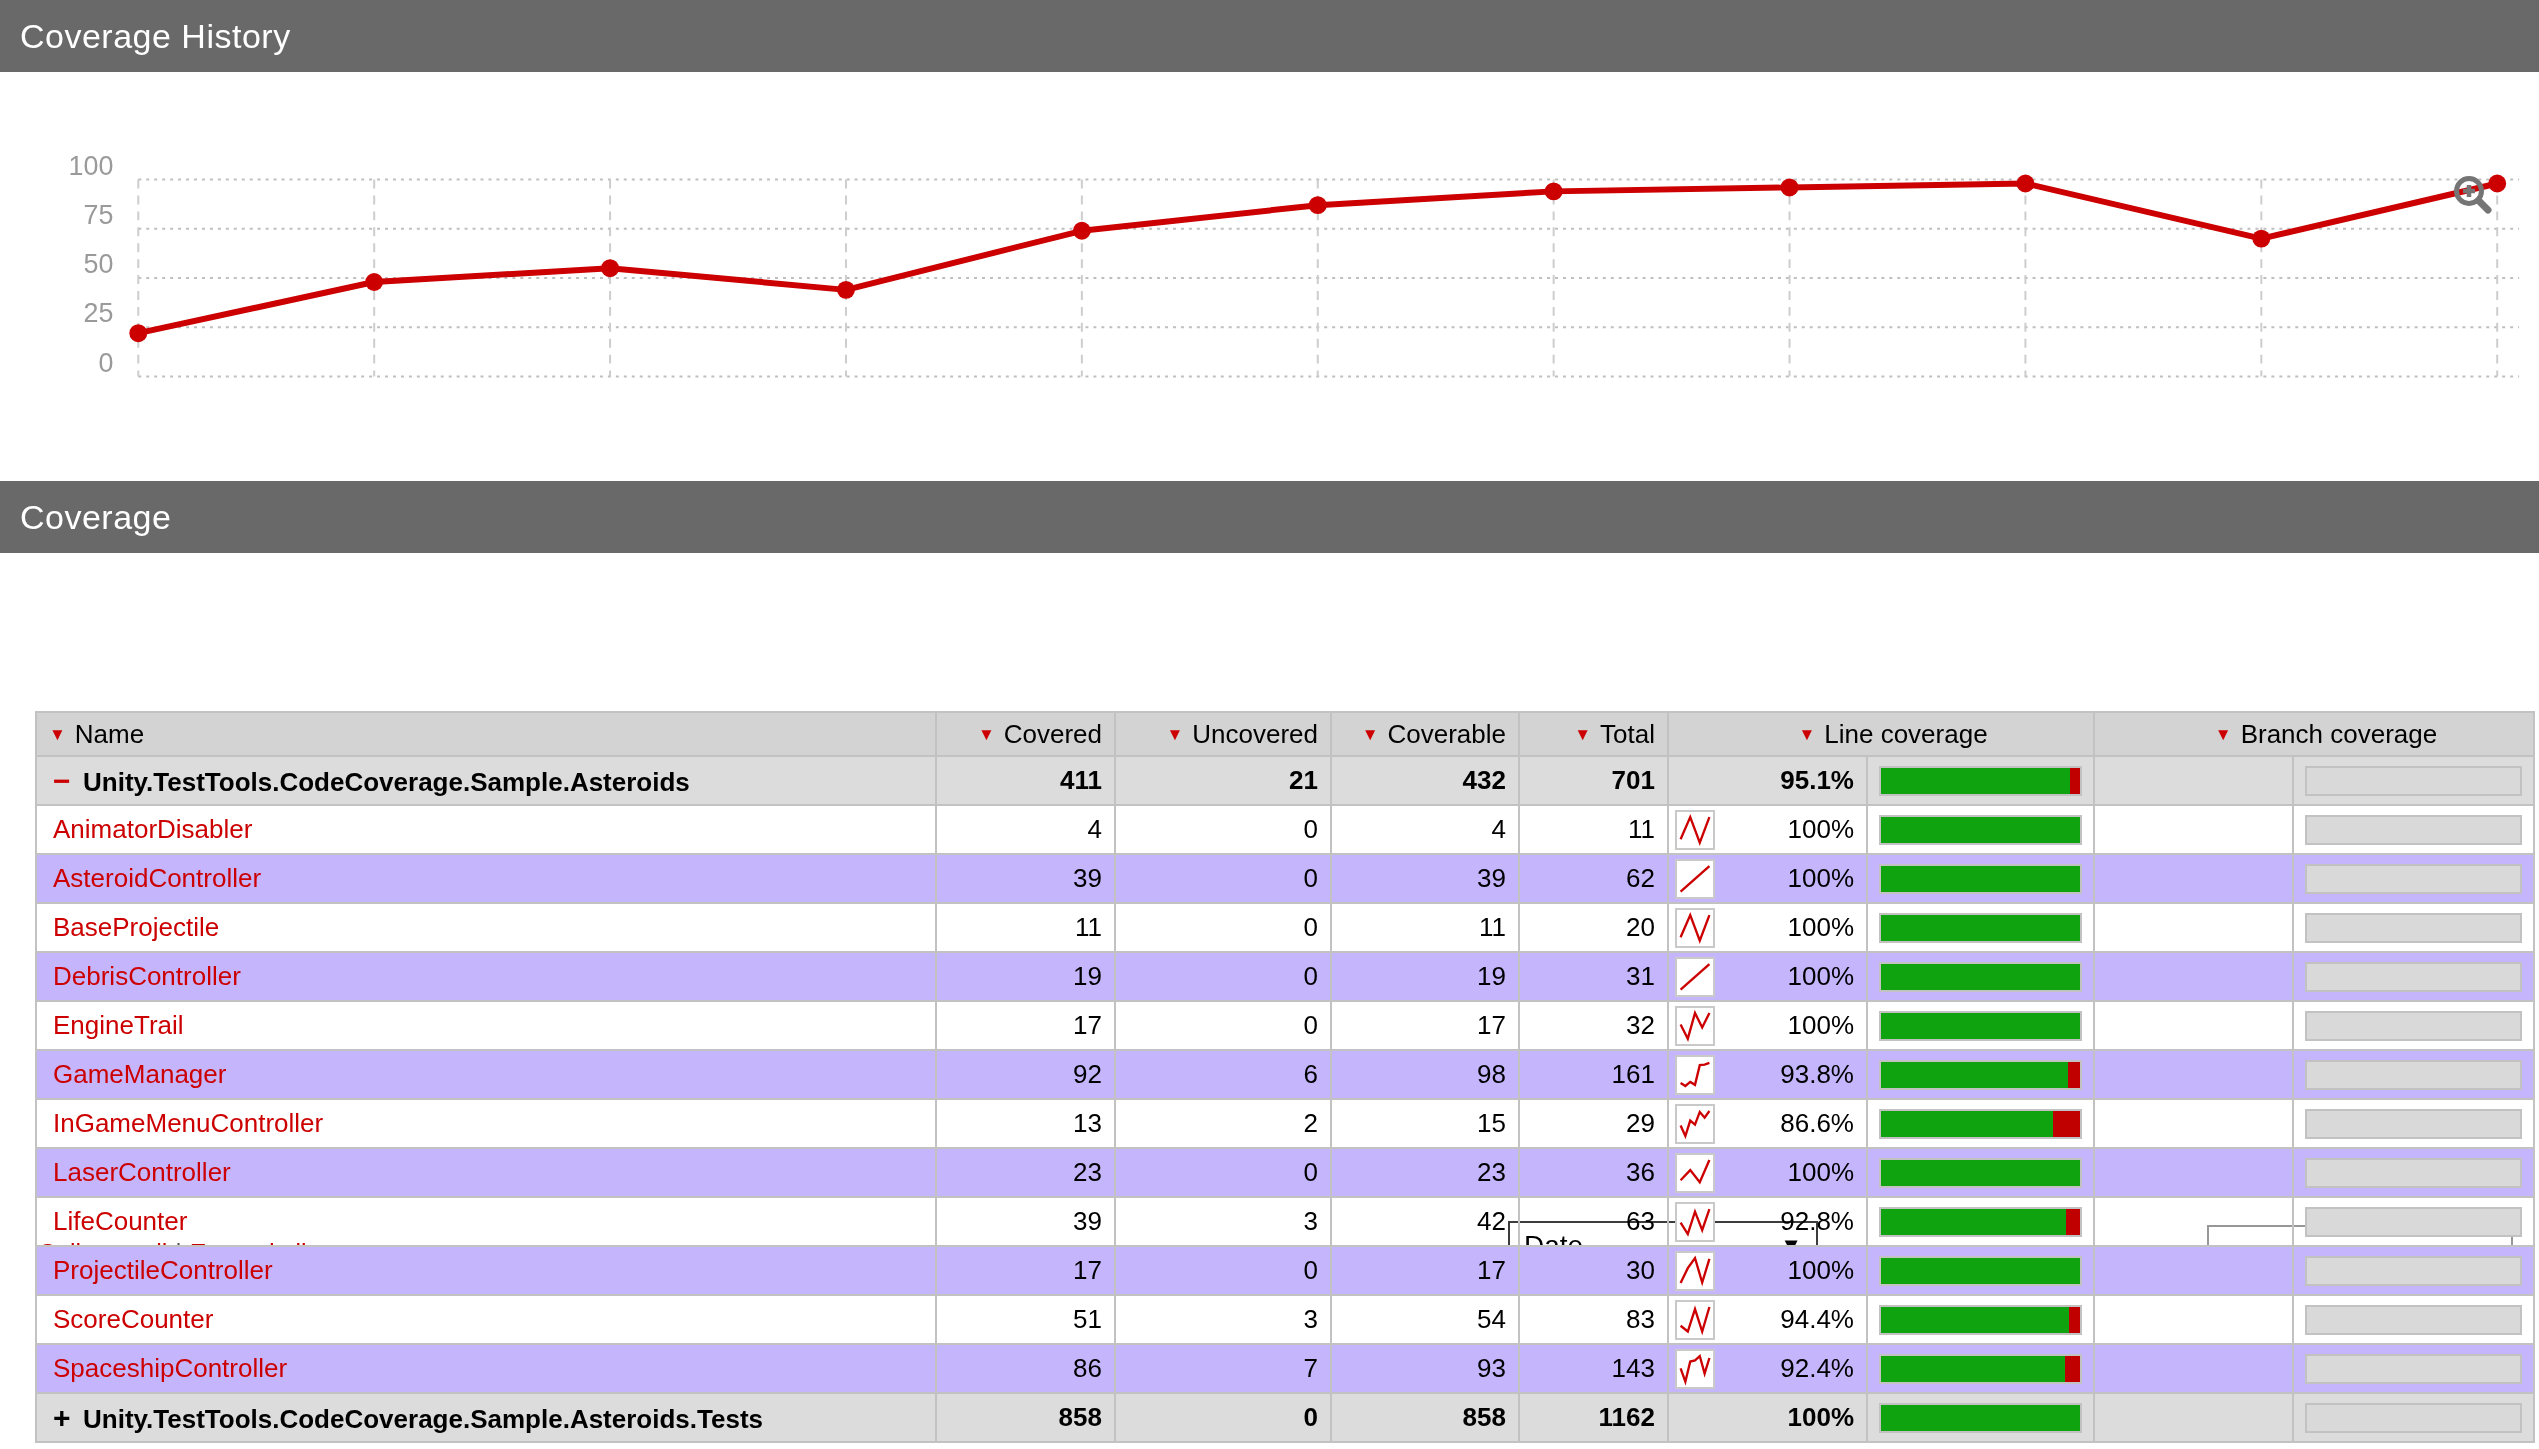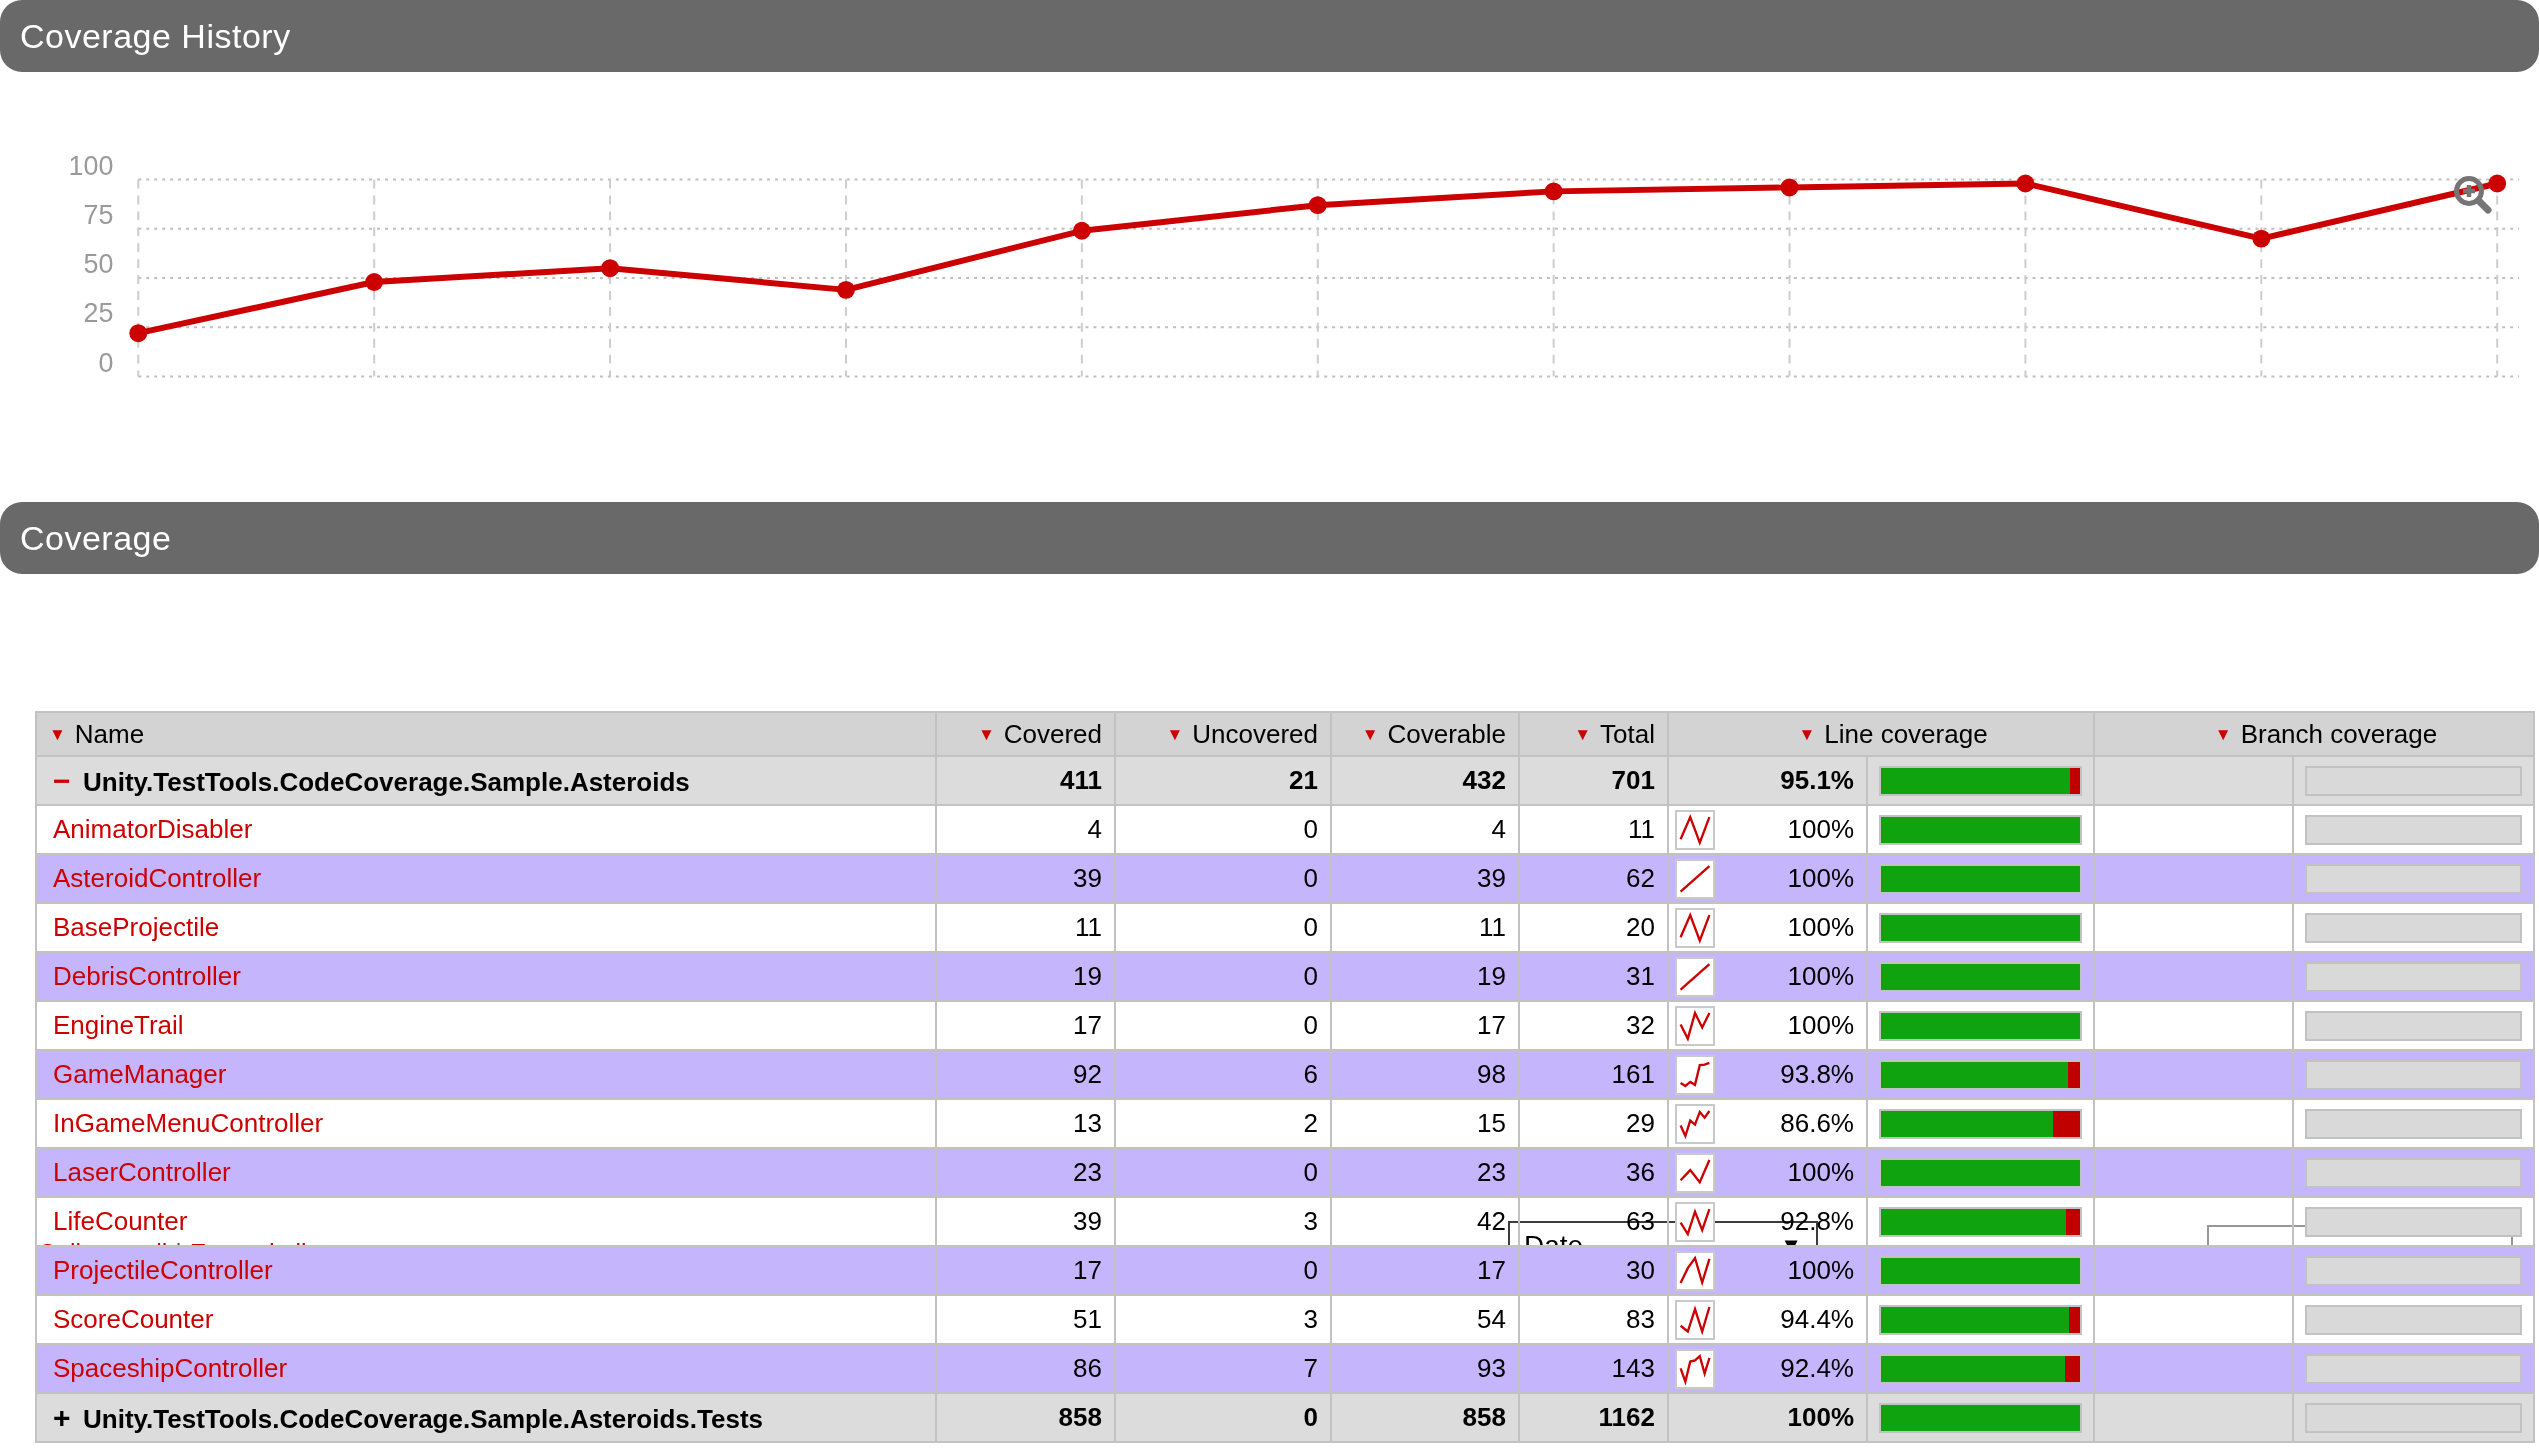--- a/index.html
+++ b/index.html
@@ -3,25 +3,25 @@
 <meta charset="utf-8">
 <style>
   html,body{margin:0;padding:0;background:#fff;}
   #app{
     position:relative;width:2539px;height:1450px;overflow:hidden;background:#fff;
     font-family:"Liberation Sans", sans-serif;color:#000;
   }
   
   .section-bar{
     position:absolute;left:0;width:2539px;height:72px;background:#696969;
-    display:flex;align-items:center;box-sizing:border-box;padding-left:20px;border-radius:22px;
+    display:flex;align-items:center;box-sizing:border-box;padding-left:20px;
   }
   .section-bar .bar-title{color:#fff;font-size:34px;font-weight:400;letter-spacing:0.5px;}
   #history-bar{top:0;}
-  #coverage-bar{top:502px;}
+  #coverage-bar{top:481px;}
 
   
   #history-panel{position:absolute;left:0;top:72px;width:2539px;height:431px;background:#fff;}
   #history-chart{position:absolute;left:0;top:0;width:2539px;height:431px;}
   #zoom-icon{position:absolute;left:2450px;top:100px;width:48px;height:48px;cursor:pointer;}
 
   
   #controls{position:absolute;left:0;top:574px;width:2539px;height:137px;background:#fff;font-size:25px;}
   #collapse-expand{position:absolute;left:38px;top:665px;}
   #collapse-expand .lnk{color:#cc0000;text-decoration:none;cursor:pointer;}

